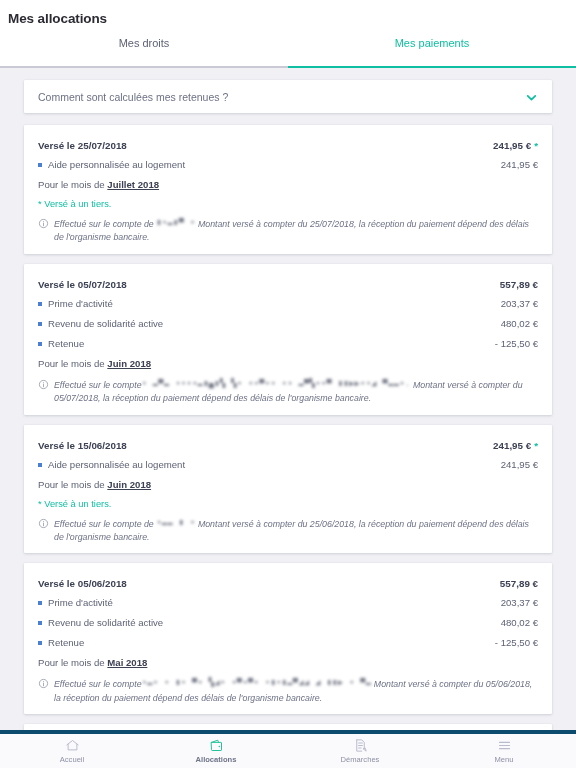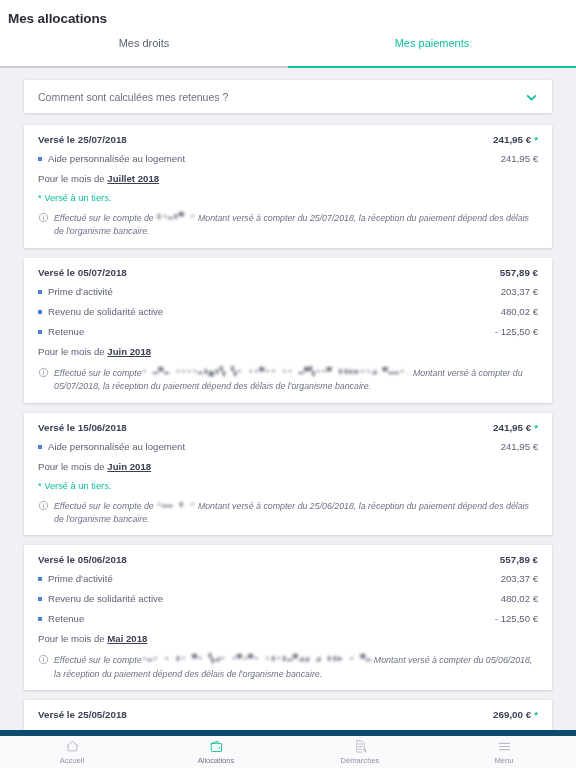--- a/index.html
+++ b/index.html
@@ -73,21 +73,21 @@
     bottom: 38px;
     overflow: hidden;
     padding: 6px 0 0 0;
   }
 
   .card {
     background: #ffffff;
     margin: 6px 24px 10px 24px;
     border-radius: 1px;
     box-shadow: 0 1px 3px rgba(60,64,90,0.18), 0 0 1px rgba(60,64,90,0.12);
-    padding: 9px 14px 10px 14px;
+    padding: 15px 14px 10px 14px;
   }
 
   
   .accordion {
     display: flex;
     align-items: center;
     justify-content: space-between;
     padding: 10px 14px 10px 14px;
     margin-bottom: 12px;
     cursor: pointer;
@@ -191,35 +191,35 @@
     overflow: hidden;
     white-space: nowrap;
   }
 
   
   .navbar {
     position: absolute;
     left: 0; right: 0; bottom: 0;
     height: 38px;
     background: #fafafc;
-    border-top: 6px solid #0c4a6e;
+    border-top: 4px solid #0c4a6e;
     display: flex;
     justify-content: flex-end;
   }
   .nav-item {
     flex: 1;
     display: flex;
     flex-direction: column;
     align-items: center;
     justify-content: center;
     gap: 2px;
     cursor: pointer;
     color: #b9bccd;
   }
-  .nav-item.active { color: #22c39c; }
+  .nav-item.active { color: #22c39c; font-weight: bold; }
   .nav-icon { width: 15px; height: 15px; display: block; }
   .nav-label {
     font-size: 7.6px;
     color: #8c90a4;
   }
   .nav-item.active .nav-label { color: #6f7489; }
 </style>
 </head>
 <body>
 

